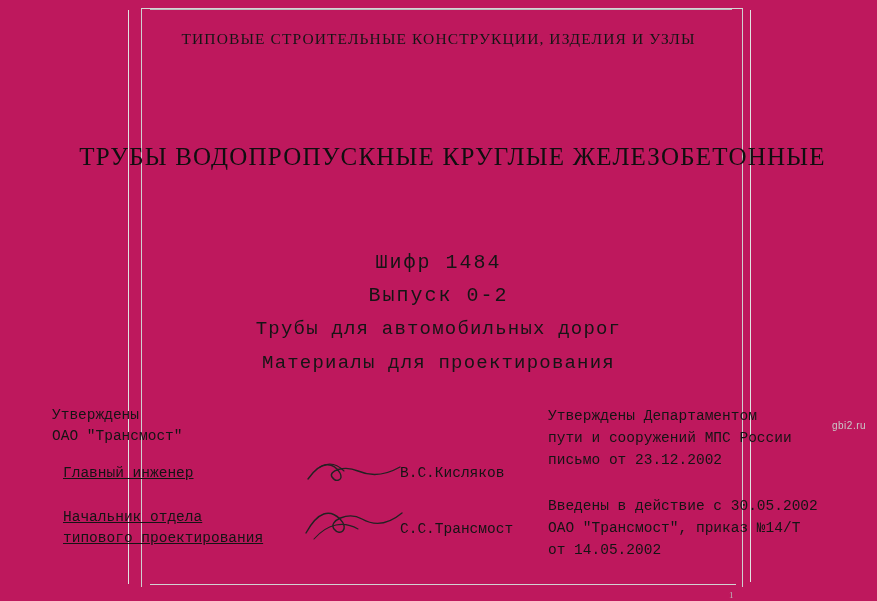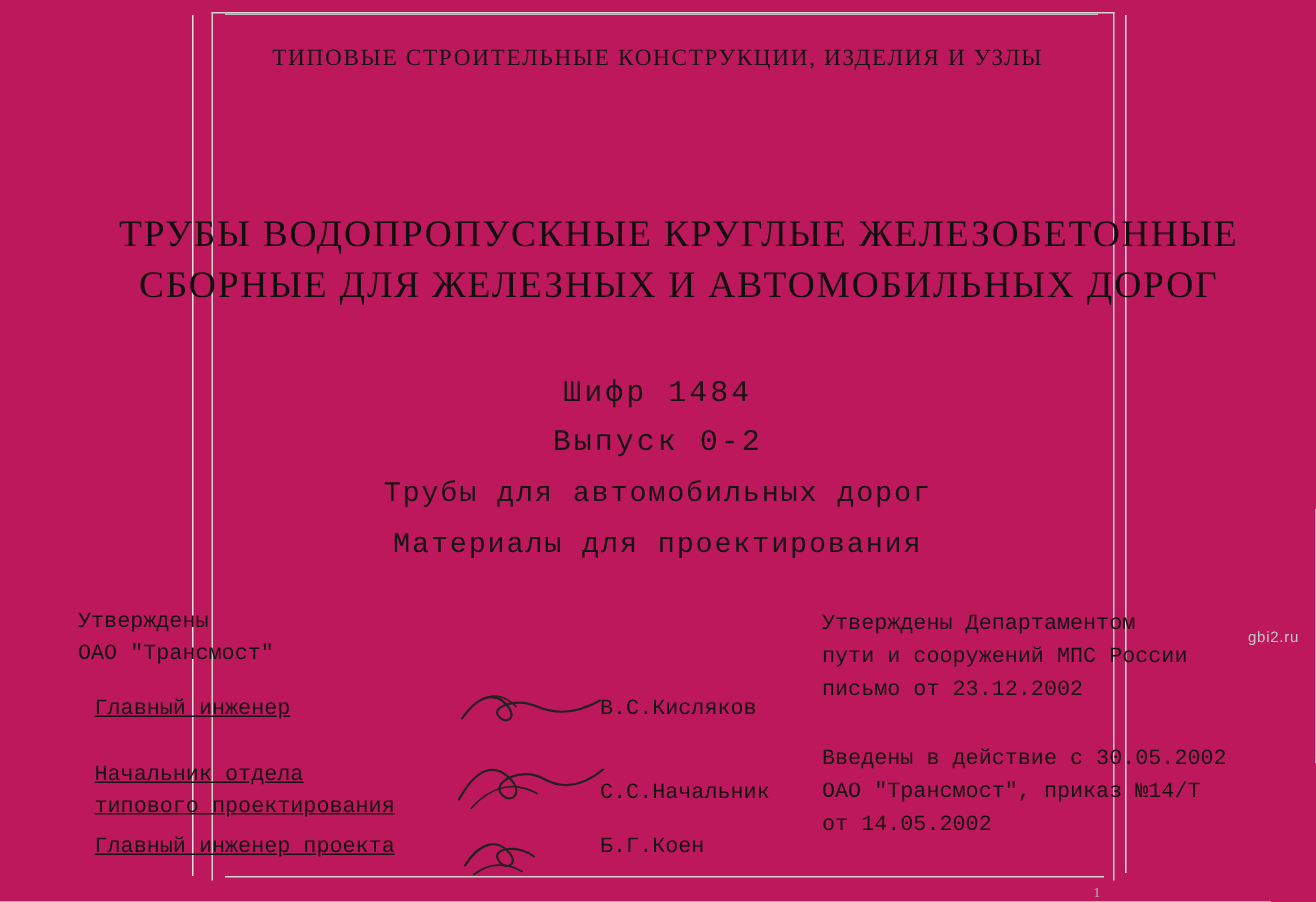--- a/index.html
+++ b/index.html
@@ -210,21 +210,20 @@
   <div class="frame-left-outer"></div>
   <div class="frame-right-outer"></div>
   <div class="frame"></div>
   <div class="top-rule"></div>
   <div class="bottom-rule"></div>
 
   <div class="header-line">ТИПОВЫЕ СТРОИТЕЛЬНЫЕ КОНСТРУКЦИИ, ИЗДЕЛИЯ И УЗЛЫ</div>
 
   <div class="title-block">
     <div class="title-line">ТРУБЫ ВОДОПРОПУСКНЫЕ КРУГЛЫЕ ЖЕЛЕЗОБЕТОННЫЕ</div>
-    <div class="title-line">СБОРНЫЕ ДЛЯ ЖЕЛЕЗНЫХ И АВТОМОБИЛЬНЫХ ДОРОГ</div>
   </div>
 
   <div class="code-block">
     <div class="code-line">Шифр 1484</div>
     <div class="code-line">Выпуск 0-2</div>
     <div class="sub-line">Трубы для автомобильных дорог</div>
     <div class="sub-line">Материалы для проектирования</div>
   </div>
 
   <div class="signatures">
@@ -242,31 +241,23 @@
         <div class="sig-name">В.С.Кисляков</div>
       </div>
 
       <div class="sig-row" style="height:48px;">
         <div class="sig-role">Начальник отдела
 типового проектирования</div>
         <svg class="sig-scribble" viewBox="0 0 110 42" style="top:-4px;">
           <path d="M6 30 C 18 8, 30 6, 40 16 C 50 26, 40 34, 34 26 C 28 18, 48 8, 62 16 C 76 24, 90 20, 102 10" fill="none" stroke="#222" stroke-width="1.4" stroke-linecap="round"></path>
           <path d="M14 36 C 28 20, 44 18, 58 26" fill="none" stroke="#222" stroke-width="1.1" stroke-linecap="round"></path>
         </svg>
-        <div class="sig-name" style="top:12px;">С.С.Начальник</div>
+        <div class="sig-name" style="top:12px;">С.С.Трансмост</div>
       </div>
 
-      <div class="sig-row">
-        <div class="sig-role">Главный инженер проекта</div>
-        <svg class="sig-scribble" viewBox="0 0 110 42" style="top:-6px;">
-          <path d="M10 28 C 20 12, 32 10, 40 20 C 46 28, 36 32, 32 24 C 28 16, 46 14, 56 22" fill="none" stroke="#222" stroke-width="1.4" stroke-linecap="round"></path>
-          <path d="M16 34 C 26 26, 38 26, 48 32" fill="none" stroke="#222" stroke-width="1.1" stroke-linecap="round"></path>
-        </svg>
-        <div class="sig-name">Б.Г.Коен</div>
-      </div>
     </div>
 
     <div class="sig-right">
       <div class="block-approved">Утверждены Департаментом
 пути и сооружений МПС России
 письмо от 23.12.2002</div>
       <div class="block-enacted">Введены в действие с 30.05.2002
 ОАО "Трансмост", приказ №14/Т
 от 14.05.2002</div>
     </div>

